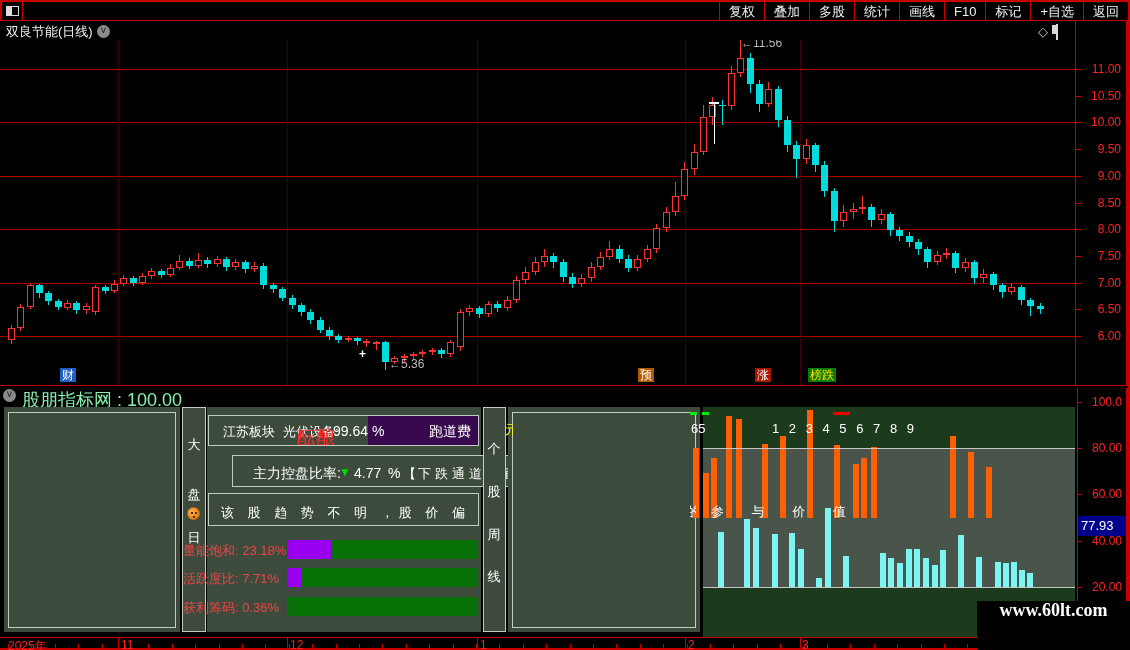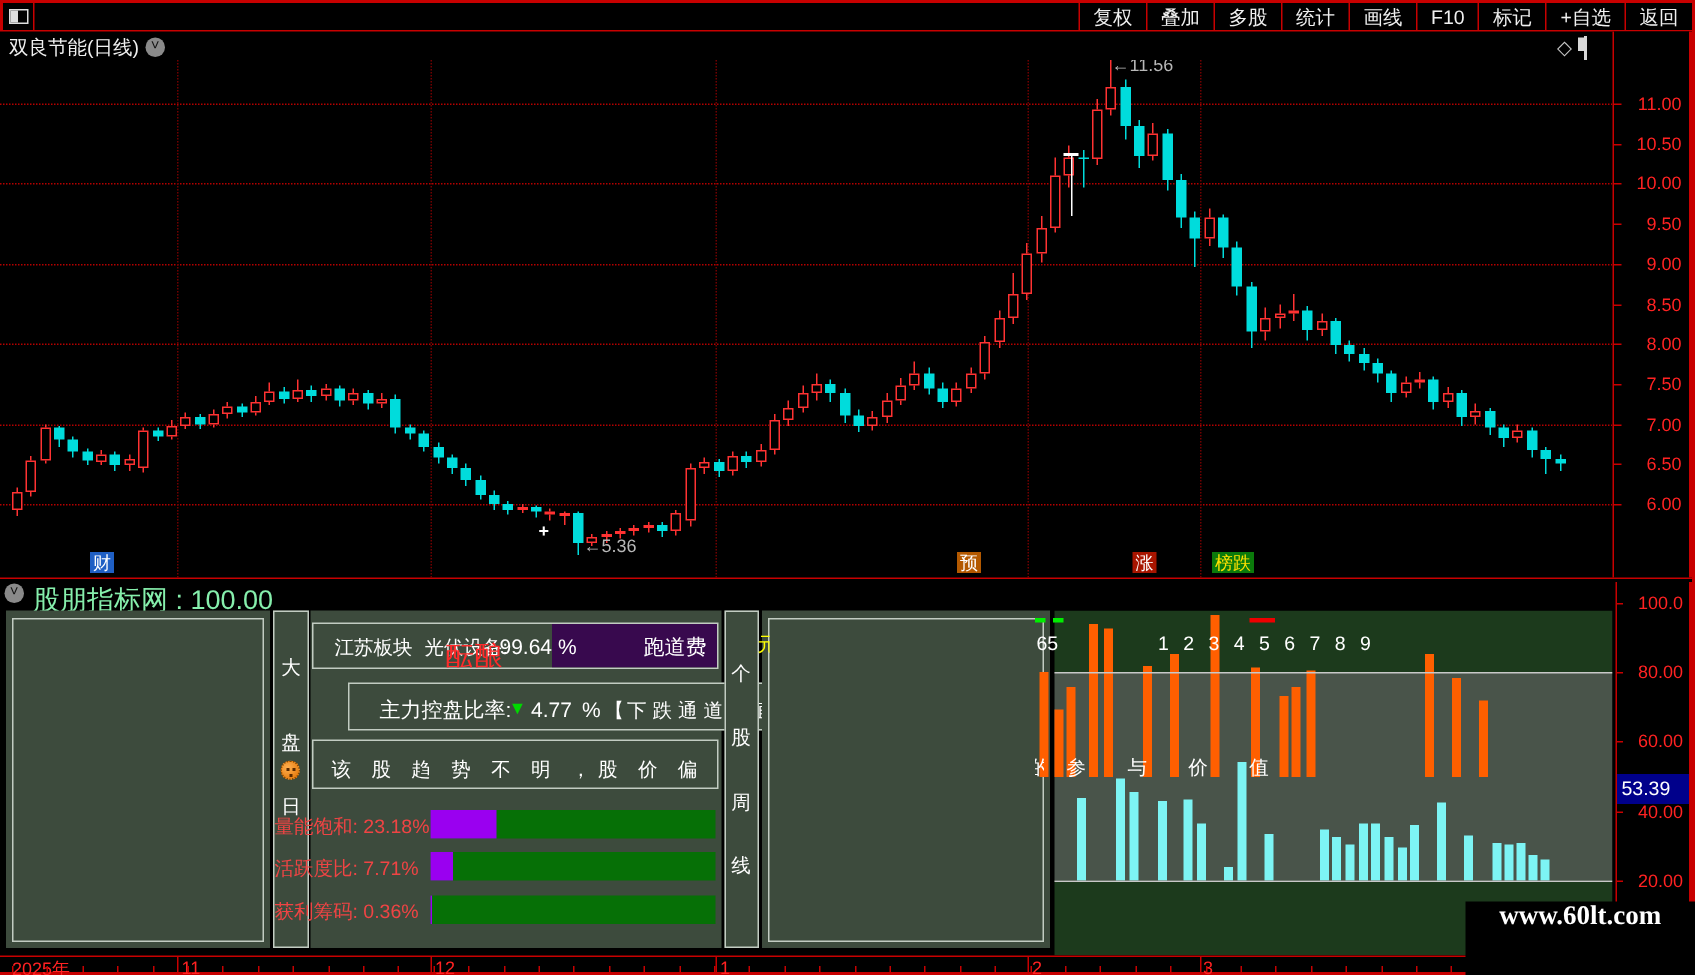--- a/index.html
+++ b/index.html
@@ -535,21 +535,21 @@
       <div class="raxis-label" style="top: 6.664px;">100.0</div>
       <div class="raxis-tick" style="top: 13.664px;"></div>
       <div class="raxis-label" style="top: 52.998px;">80.00</div>
       <div class="raxis-tick" style="top: 59.998px;"></div>
       <div class="raxis-label" style="top: 99.332px;">60.00</div>
       <div class="raxis-tick" style="top: 106.332px;"></div>
       <div class="raxis-label" style="top: 145.666px;">40.00</div>
       <div class="raxis-tick" style="top: 152.666px;"></div>
       <div class="raxis-label" style="top: 192px;">20.00</div>
       <div class="raxis-tick" style="top: 199px;"></div>
-      <div id="rbadge" style="top: 127.584px;">53.39</div>
+      <div id="rbadge" style="top: 127.584px;">77.93</div>
     </div>
 
   <div class="abs" id="baxis">
       <div class="baxis-div" style="left: 118px;"></div>
       <div class="baxis-div" style="left: 287px;"></div>
       <div class="baxis-div" style="left: 477px;"></div>
       <div class="baxis-div" style="left: 685px;"></div>
       <div class="baxis-div" style="left: 800px;"></div>
       <div class="baxis-div" style="left: 1075px;"></div>
       <div class="baxis-label" style="left: 8px;">2025年</div>

